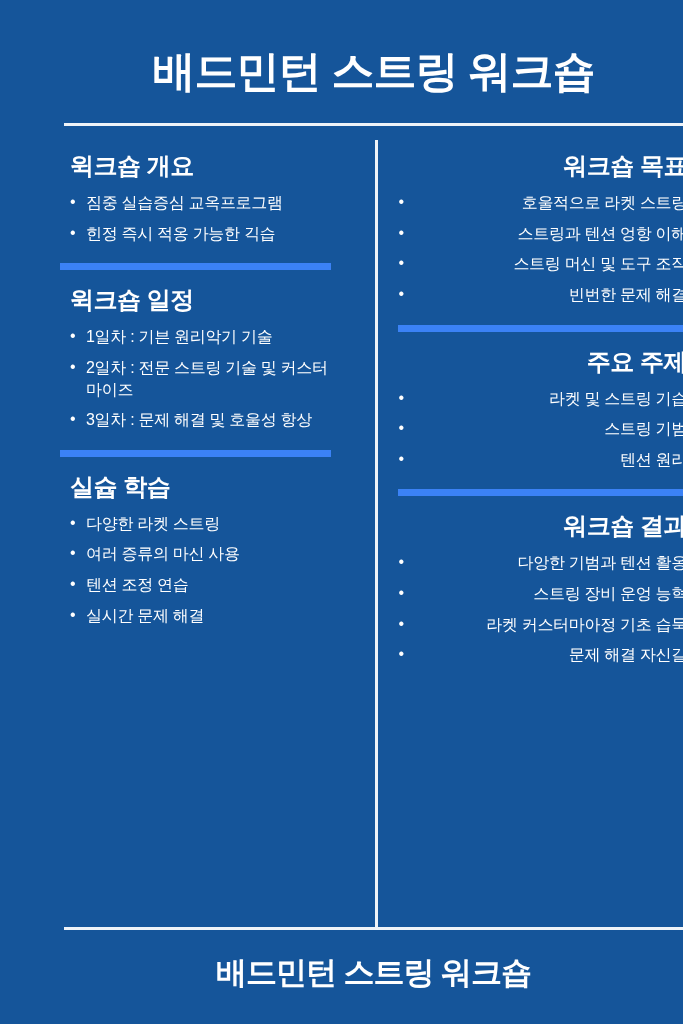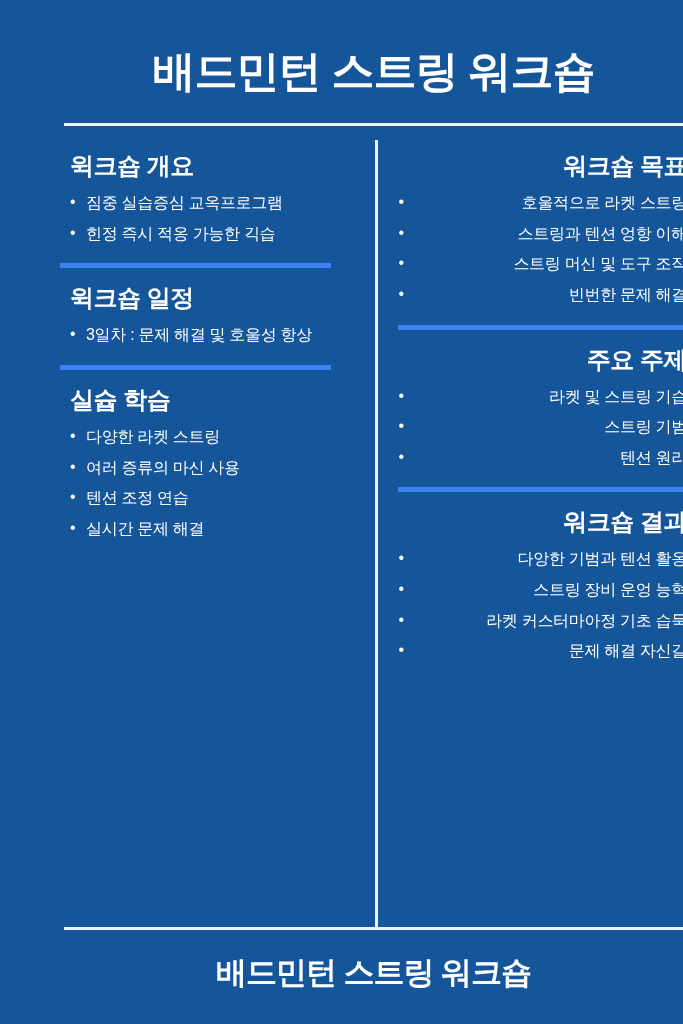--- a/index.html
+++ b/index.html
@@ -49,21 +49,21 @@
     padding-right:16px;
   }
   .col.right {
     width:52%;
     padding-left:20px;
     border-left:3px solid #eef3f8;
     text-align:right;
   }
   .block { padding:10px 0 4px 0; }
   .block + .block.divided {
-    border-top:5px solid #3b82f6;
+    border-top:7px solid #3b82f6;
     margin-top:6px;
     padding-top:14px;
   }
   .block h2 {
     font-size:24px;
     font-weight:bold;
     letter-spacing:-0.5px;
     margin:0 0 10px 10px;
   }
   .col.right .block h2 { margin-left:4px; }
@@ -111,20 +111,22 @@
         <h2>윅크숍 개요</h2>
         <ul>
           <li>짐중 실습증심 교옥프로그램</li>
           <li>힌정 즉시 적옹 가능한 긱습</li>
         </ul>
       </div>
 
       <div class="block divided">
         <h2>윅크숍 일정</h2>
         <ul>
+          <li>1일차 :  기븐 원리악기 기술</li>
+          <li>2일차 :  전문 스트링 기술 및 커스터마이즈</li>
           <li>3일차 :  문제 해결 및 호울성 항상</li>
         </ul>
       </div>
 
       <div class="block divided">
         <h2>실슙 학습</h2>
         <ul>
           <li>다양한 라켓 스트링</li>
           <li>여러 증류의 마신 사용</li>
           <li>텐션 조정 연습</li>

